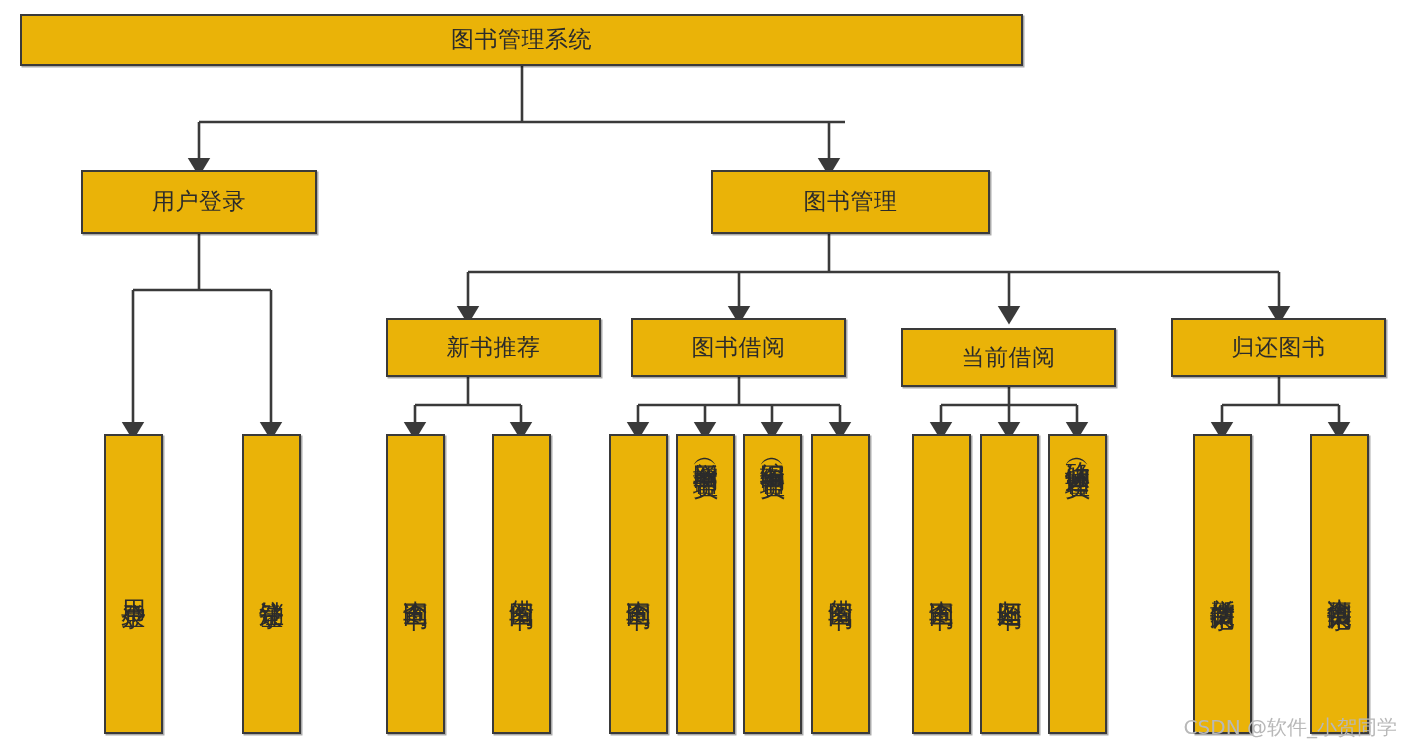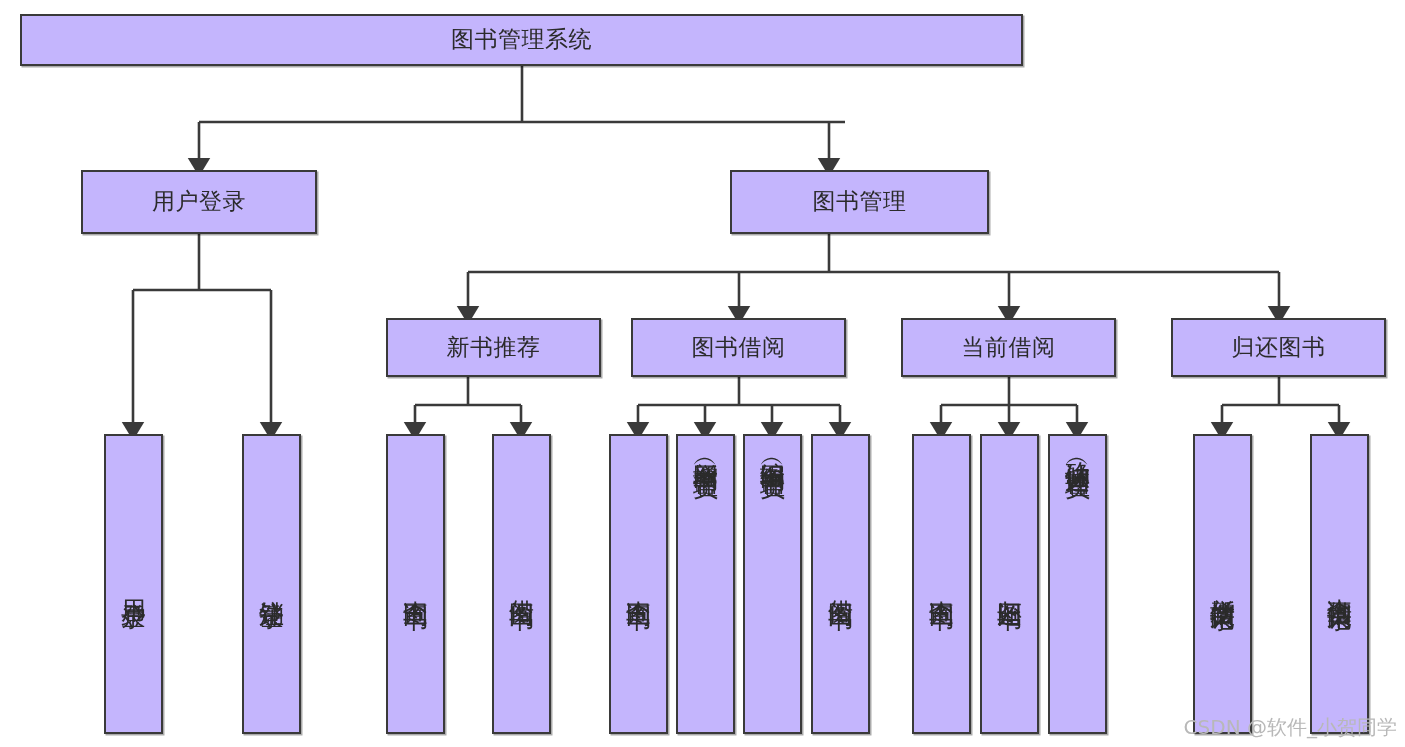--- a/index.html
+++ b/index.html
@@ -23,21 +23,21 @@
     left: 0;
     top: 0;
     width: 1405px;
     height: 747px;
     pointer-events: none;
   }
   .node {
     position: absolute;
     box-sizing: border-box;
     border: 2px solid #3a3a3a;
-    background: #c4b5fd;
+    background: #eab308;
     display: flex;
     align-items: center;
     justify-content: center;
     box-shadow: 1.5px 1.5px 0 rgba(0,0,0,0.33);
   }
   .node-label {
     color: #2b2b2b;
     letter-spacing: 0.5px;
     line-height: 1.18;
     white-space: nowrap;
@@ -134,33 +134,33 @@
   </svg>
 
   <div class="node h root" style="left:20px; top:14px; width:1003px; height:52px;">
     <span class="node-label">图书管理系统</span>
   </div>
 
   <div class="node h" style="left:81px; top:170px; width:236px; height:64px;">
     <span class="node-label">用户登录</span>
   </div>
 
-  <div class="node h" style="left:711px; top:170px; width:259px; height:64px;margin-left:19px;">
+  <div class="node h" style="left:711px; top:170px; width:279px; height:64px;">
     <span class="node-label">图书管理</span>
   </div>
 
   <div class="node h" style="left:361px; top:318px; width:215px; height:59px;margin-left:25px;">
     <span class="node-label">新书推荐</span>
   </div>
 
   <div class="node h" style="left:631px; top:318px; width:215px; height:59px;">
     <span class="node-label">图书借阅</span>
   </div>
 
-  <div class="node h" style="left:901px; top:318px; width:215px; height:59px;">
+  <div class="node h" style="left:901px; top:328px; width:215px; height:59px;">
     <span class="node-label">当前借阅</span>
   </div>
 
   <div class="node h" style="left:1171px; top:318px; width:215px; height:59px;">
     <span class="node-label">归还图书</span>
   </div>
 
   <div class="node v mid" style="left:104px; top:434px; width:59px; height:300px;">
     <span class="node-label">用户登录</span>
   </div>

